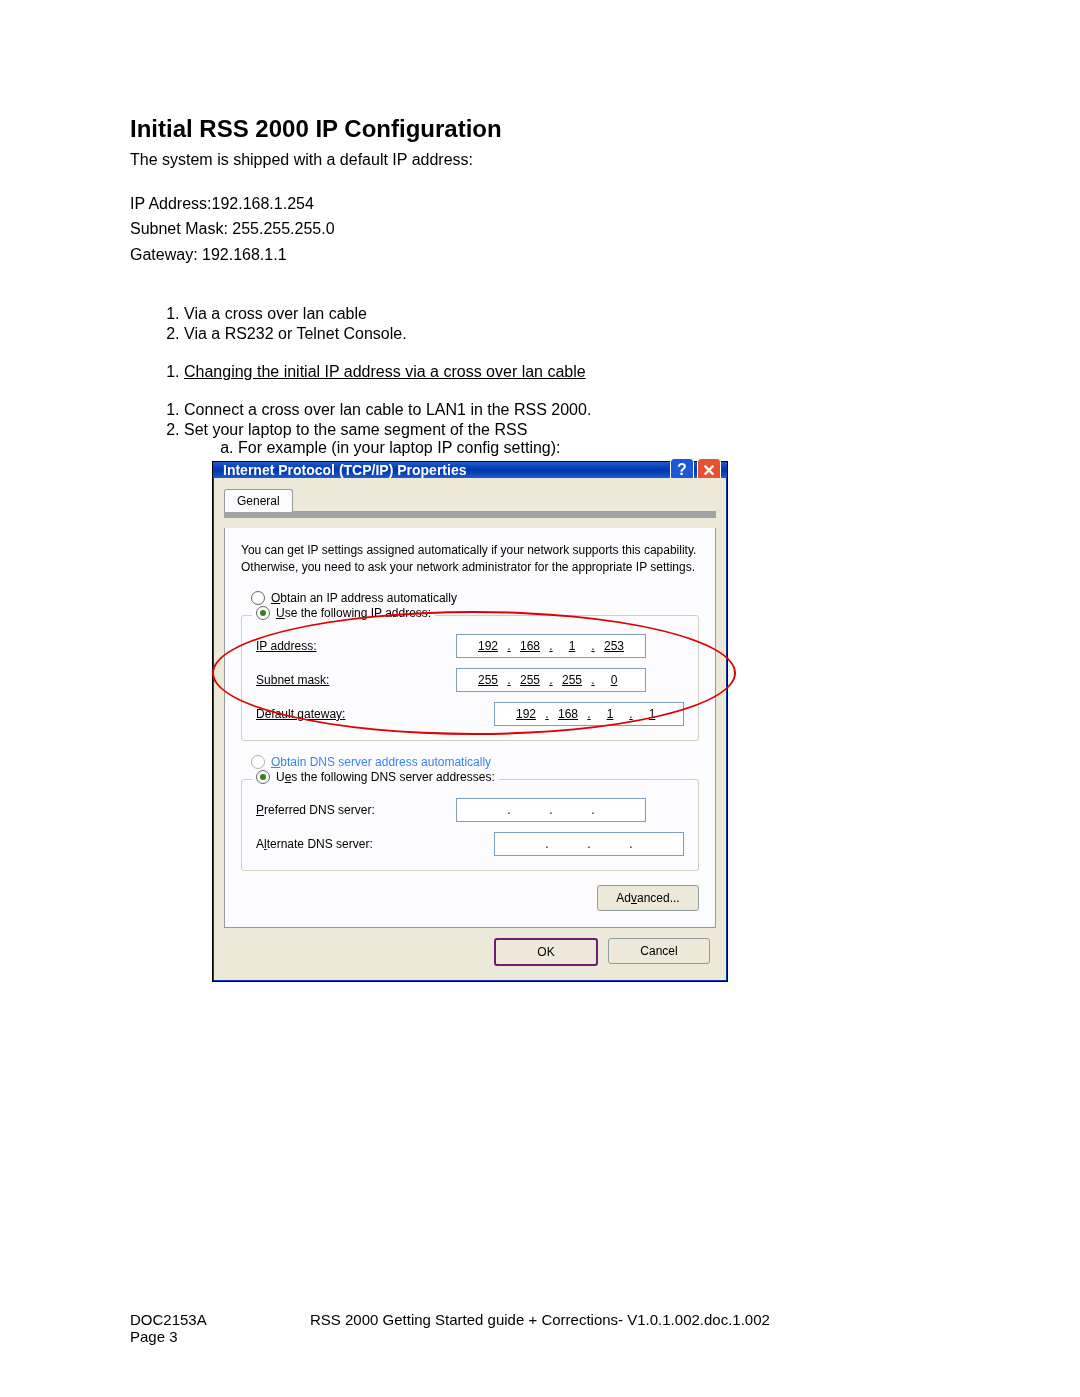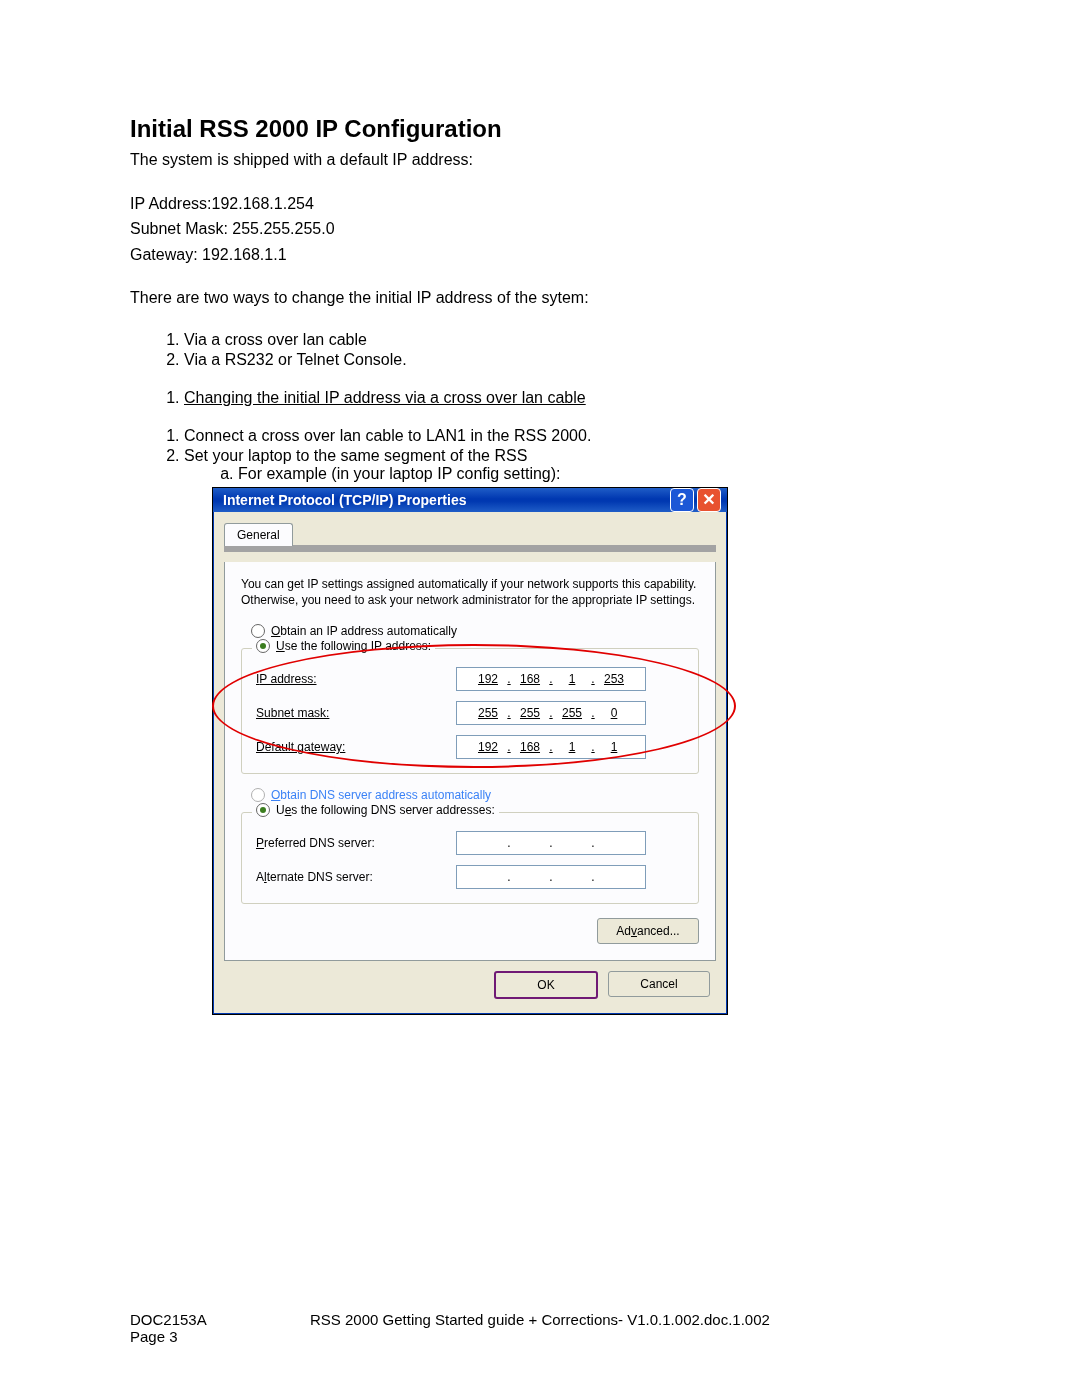--- a/index.html
+++ b/index.html
@@ -35,21 +35,21 @@
   }
   .underlined { text-decoration: underline; }
   
   
   .dialog-wrap {
     margin-left: 82px;
     width: 514px;
     border: 1px solid #000;
   }
   .titlebar {
-    height: 24px;
+    height: 16px;
     background: linear-gradient(#1f5dc7, #0038b1 45%, #0038b1 55%, #1f5dc7);
     display: flex;
     align-items: center;
     padding: 0 6px 0 10px;
     color: #fff;
     font-weight: bold;
     font-size: 14px;
   }
   .titlebar .title-text { flex: 1; }
   .tbtn {
@@ -121,21 +121,21 @@
     position: absolute;
     top: -10px; left: 10px;
     background: #fcfcfe;
     padding: 0 4px;
     display: flex; align-items: center; gap: 6px;
   }
   .form-row {
     display: flex; align-items: center;
     margin-bottom: 10px;
   }
-  .form-row:last-child { margin-bottom: 0; }
+  .form-row:last-child { margin-bottom: 0; justify-content: space-between; }
   .form-label {
     width: 200px;
   }
   .underline-char { text-decoration: underline; }
   .ip-box {
     width: 188px; height: 22px;
     background: #fff; border: 1px solid #7f9db9;
     display: flex; align-items: center; justify-content: center;
     font-size: 12px;
   }
@@ -184,21 +184,20 @@
 <body>
 
 <div class="page">
   <h1>Initial RSS 2000 IP Configuration</h1>
   <div class="para">The system is shipped with a default IP address:</div>
   <div class="gap"></div>
   <div class="para">IP Address:192.168.1.254</div>
   <div class="para">Subnet Mask: 255.255.255.0</div>
   <div class="para">Gateway: 192.168.1.1</div>
   <div class="gap"></div>
-  <div class="para">There are two ways to change the initial IP address of the sytem:</div>
   <div class="gap"></div>
   <ol class="numbered">
     <li>Via a cross over lan cable</li>
     <li>Via a RS232 or Telnet Console.</li>
   </ol>
   <ol class="numbered">
     <li><span class="underlined">Changing the initial IP address via a cross over lan cable</span></li>
   </ol>
   <ol class="numbered" style="margin-bottom:4px;">
     <li>Connect a cross over lan cable to LAN1 in the RSS 2000.</li>

